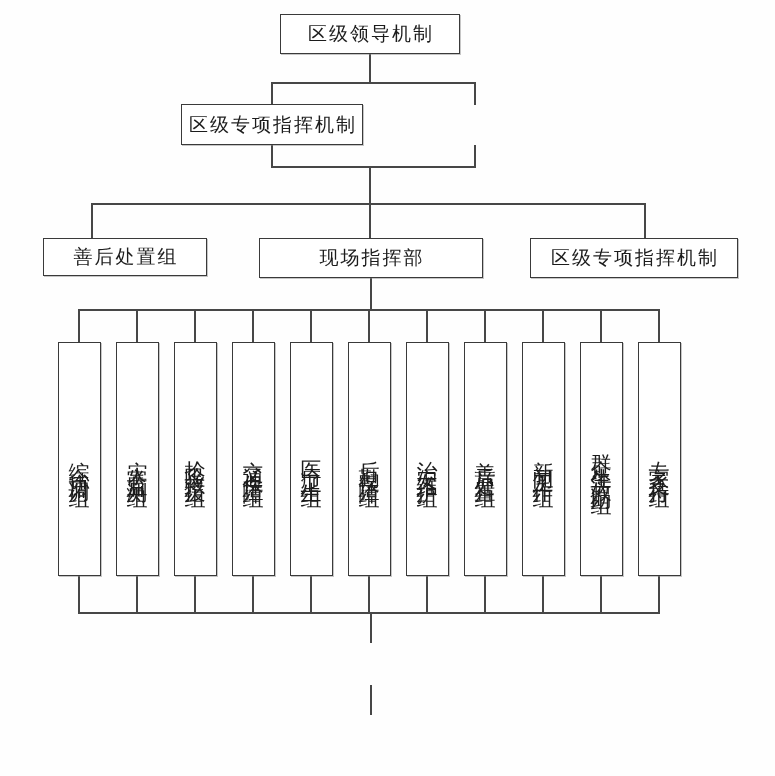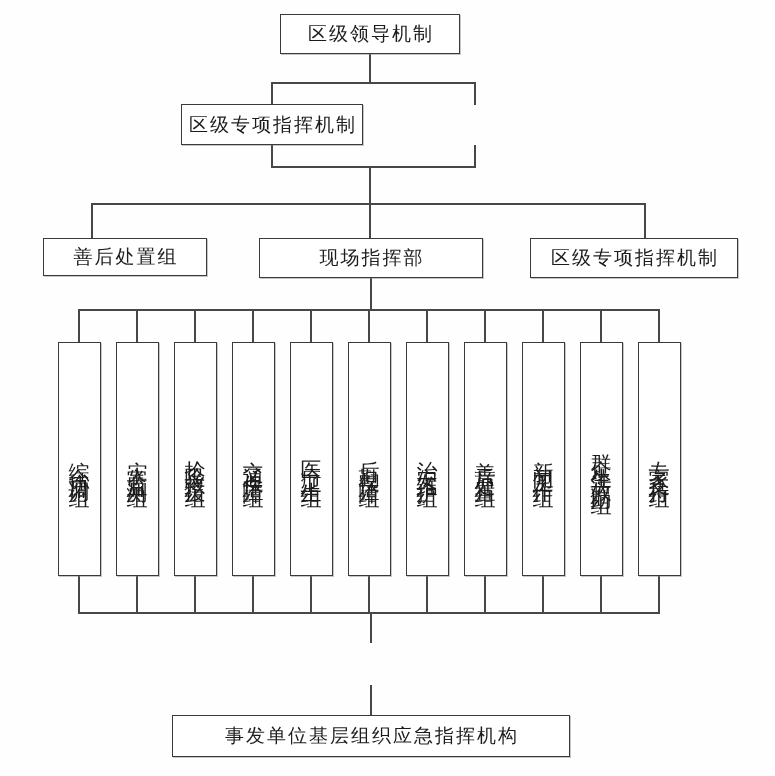--- a/index.html
+++ b/index.html
@@ -116,15 +116,14 @@
   <div class="node vert grp g2">抢险救援组</div>
   <div class="node vert grp g3">交通保障组</div>
   <div class="node vert grp g4">医疗卫生组</div>
   <div class="node vert grp g5">后勤保障组</div>
   <div class="node vert grp g6">治安维护组</div>
   <div class="node vert grp g7">善后处置组</div>
   <div class="node vert grp g8">新闻工作组</div>
   <div class="node vert grp g9">群众生活救助组</div>
   <div class="node vert grp g10">专家支持组</div>
 
-  <div class="node n-l6">事发单位基层组织应急指挥机构</div>
 
 </div>
 
 </body></html>

